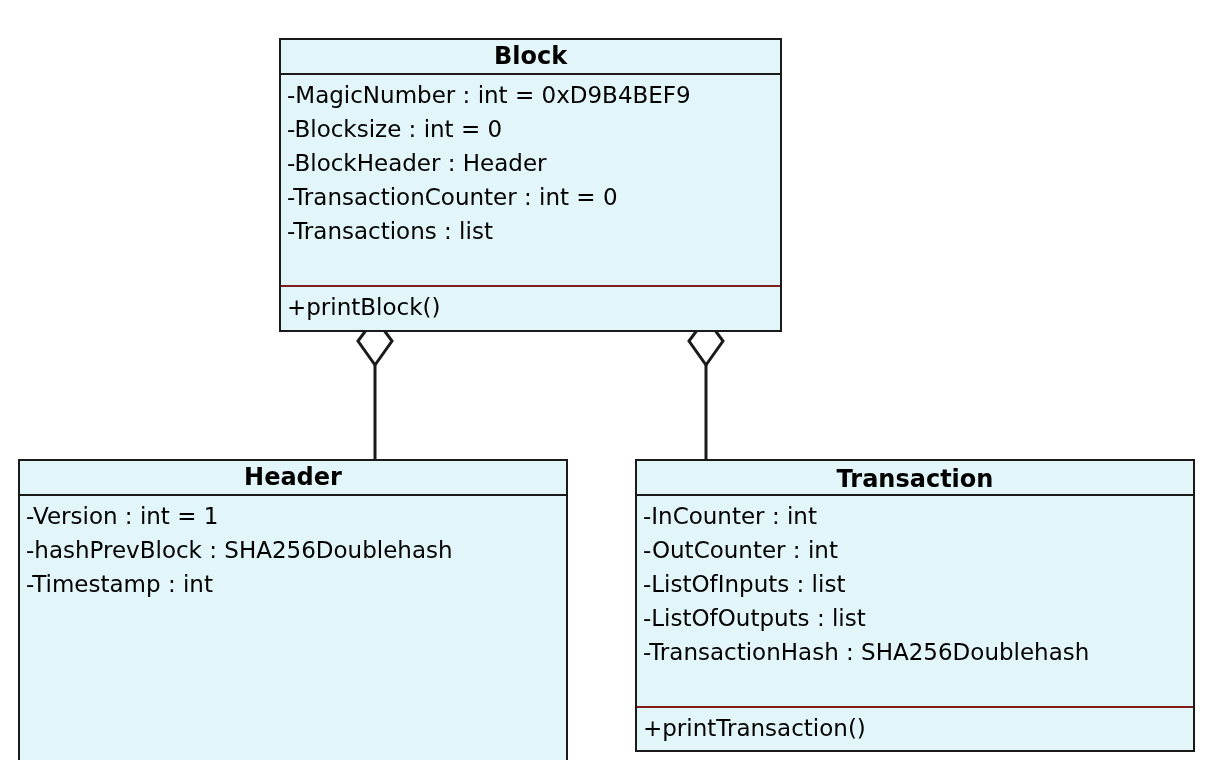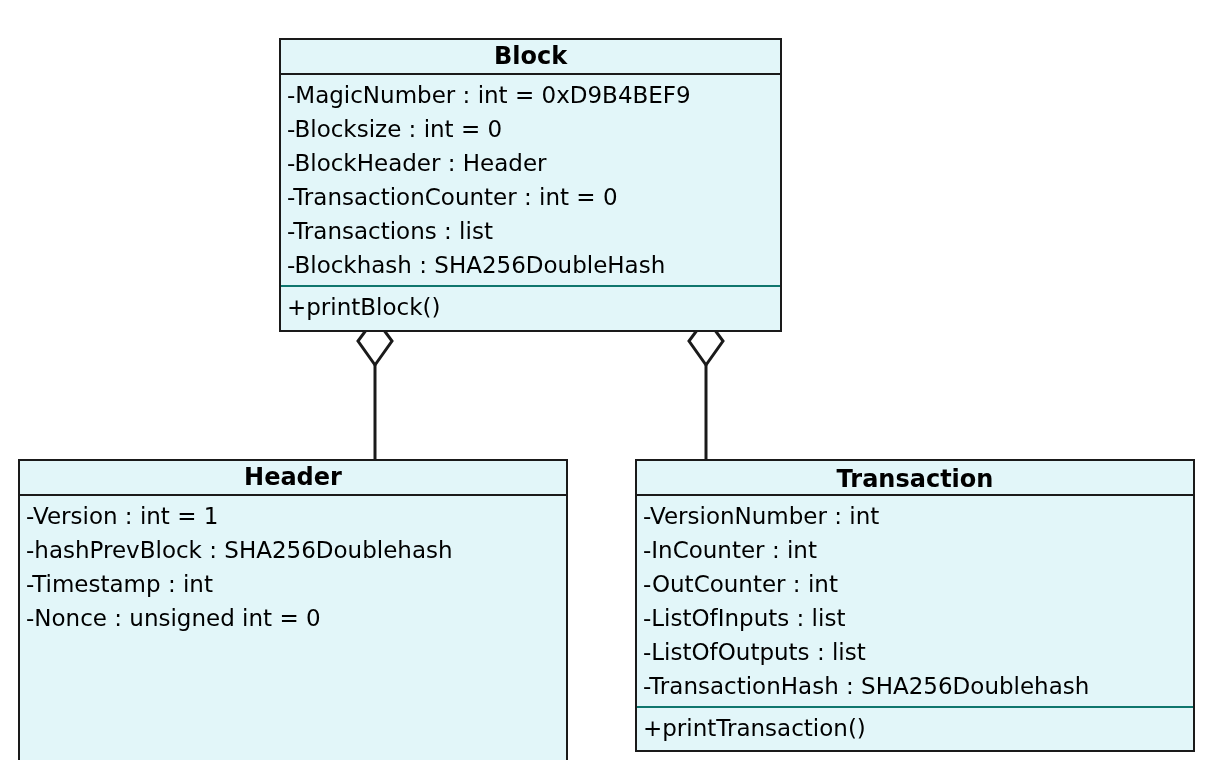--- a/index.html
+++ b/index.html
@@ -55,21 +55,21 @@
     padding: 6px 6px 7px 6px;
     border-bottom: 2px solid #1a1a1a;
     white-space: nowrap;
   }
 
   .compartment {
     box-sizing: border-box;
     padding: 3px 0 0 0;
   }
   .compartment + .compartment {
-    border-top: 2px solid #0f766e;
+    border-top: 2px solid #7f1d1d;
   }
 
   .member {
     font-size: 23px;
     line-height: 34px;
     color: #000000;
     padding-left: 6px;
     white-space: nowrap;
     letter-spacing: 0px;
   }
@@ -111,44 +111,41 @@
 
   <div class="uml-class" id="class-block">
     <div class="class-title">Block</div>
 
     <div class="compartment compartment-attributes">
       <div class="member">-MagicNumber : int = 0xD9B4BEF9</div>
       <div class="member">-Blocksize : int = 0</div>
       <div class="member">-BlockHeader : Header</div>
       <div class="member">-TransactionCounter : int = 0</div>
       <div class="member">-Transactions : list</div>
-      <div class="member">-Blockhash : SHA256DoubleHash</div>
     </div>
 
     <div class="compartment compartment-methods">
       <div class="member">+printBlock()</div>
     </div>
   </div>
 
   <div class="uml-class" id="class-header">
     <div class="class-title">Header</div>
 
     <div class="compartment compartment-attributes">
       <div class="member">-Version : int = 1</div>
       <div class="member">-hashPrevBlock : SHA256Doublehash</div>
       <div class="member">-Timestamp : int</div>
-      <div class="member">-Nonce : unsigned int = 0</div>
     </div>
   </div>
 
   <div class="uml-class" id="class-transaction">
     <div class="class-title">Transaction</div>
 
     <div class="compartment compartment-attributes">
-      <div class="member">-VersionNumber : int</div>
       <div class="member">-InCounter : int</div>
       <div class="member">-OutCounter : int</div>
       <div class="member">-ListOfInputs : list</div>
       <div class="member">-ListOfOutputs : list</div>
       <div class="member">-TransactionHash : SHA256Doublehash</div>
     </div>
 
     <div class="compartment compartment-methods">
       <div class="member">+printTransaction()</div>
     </div>

